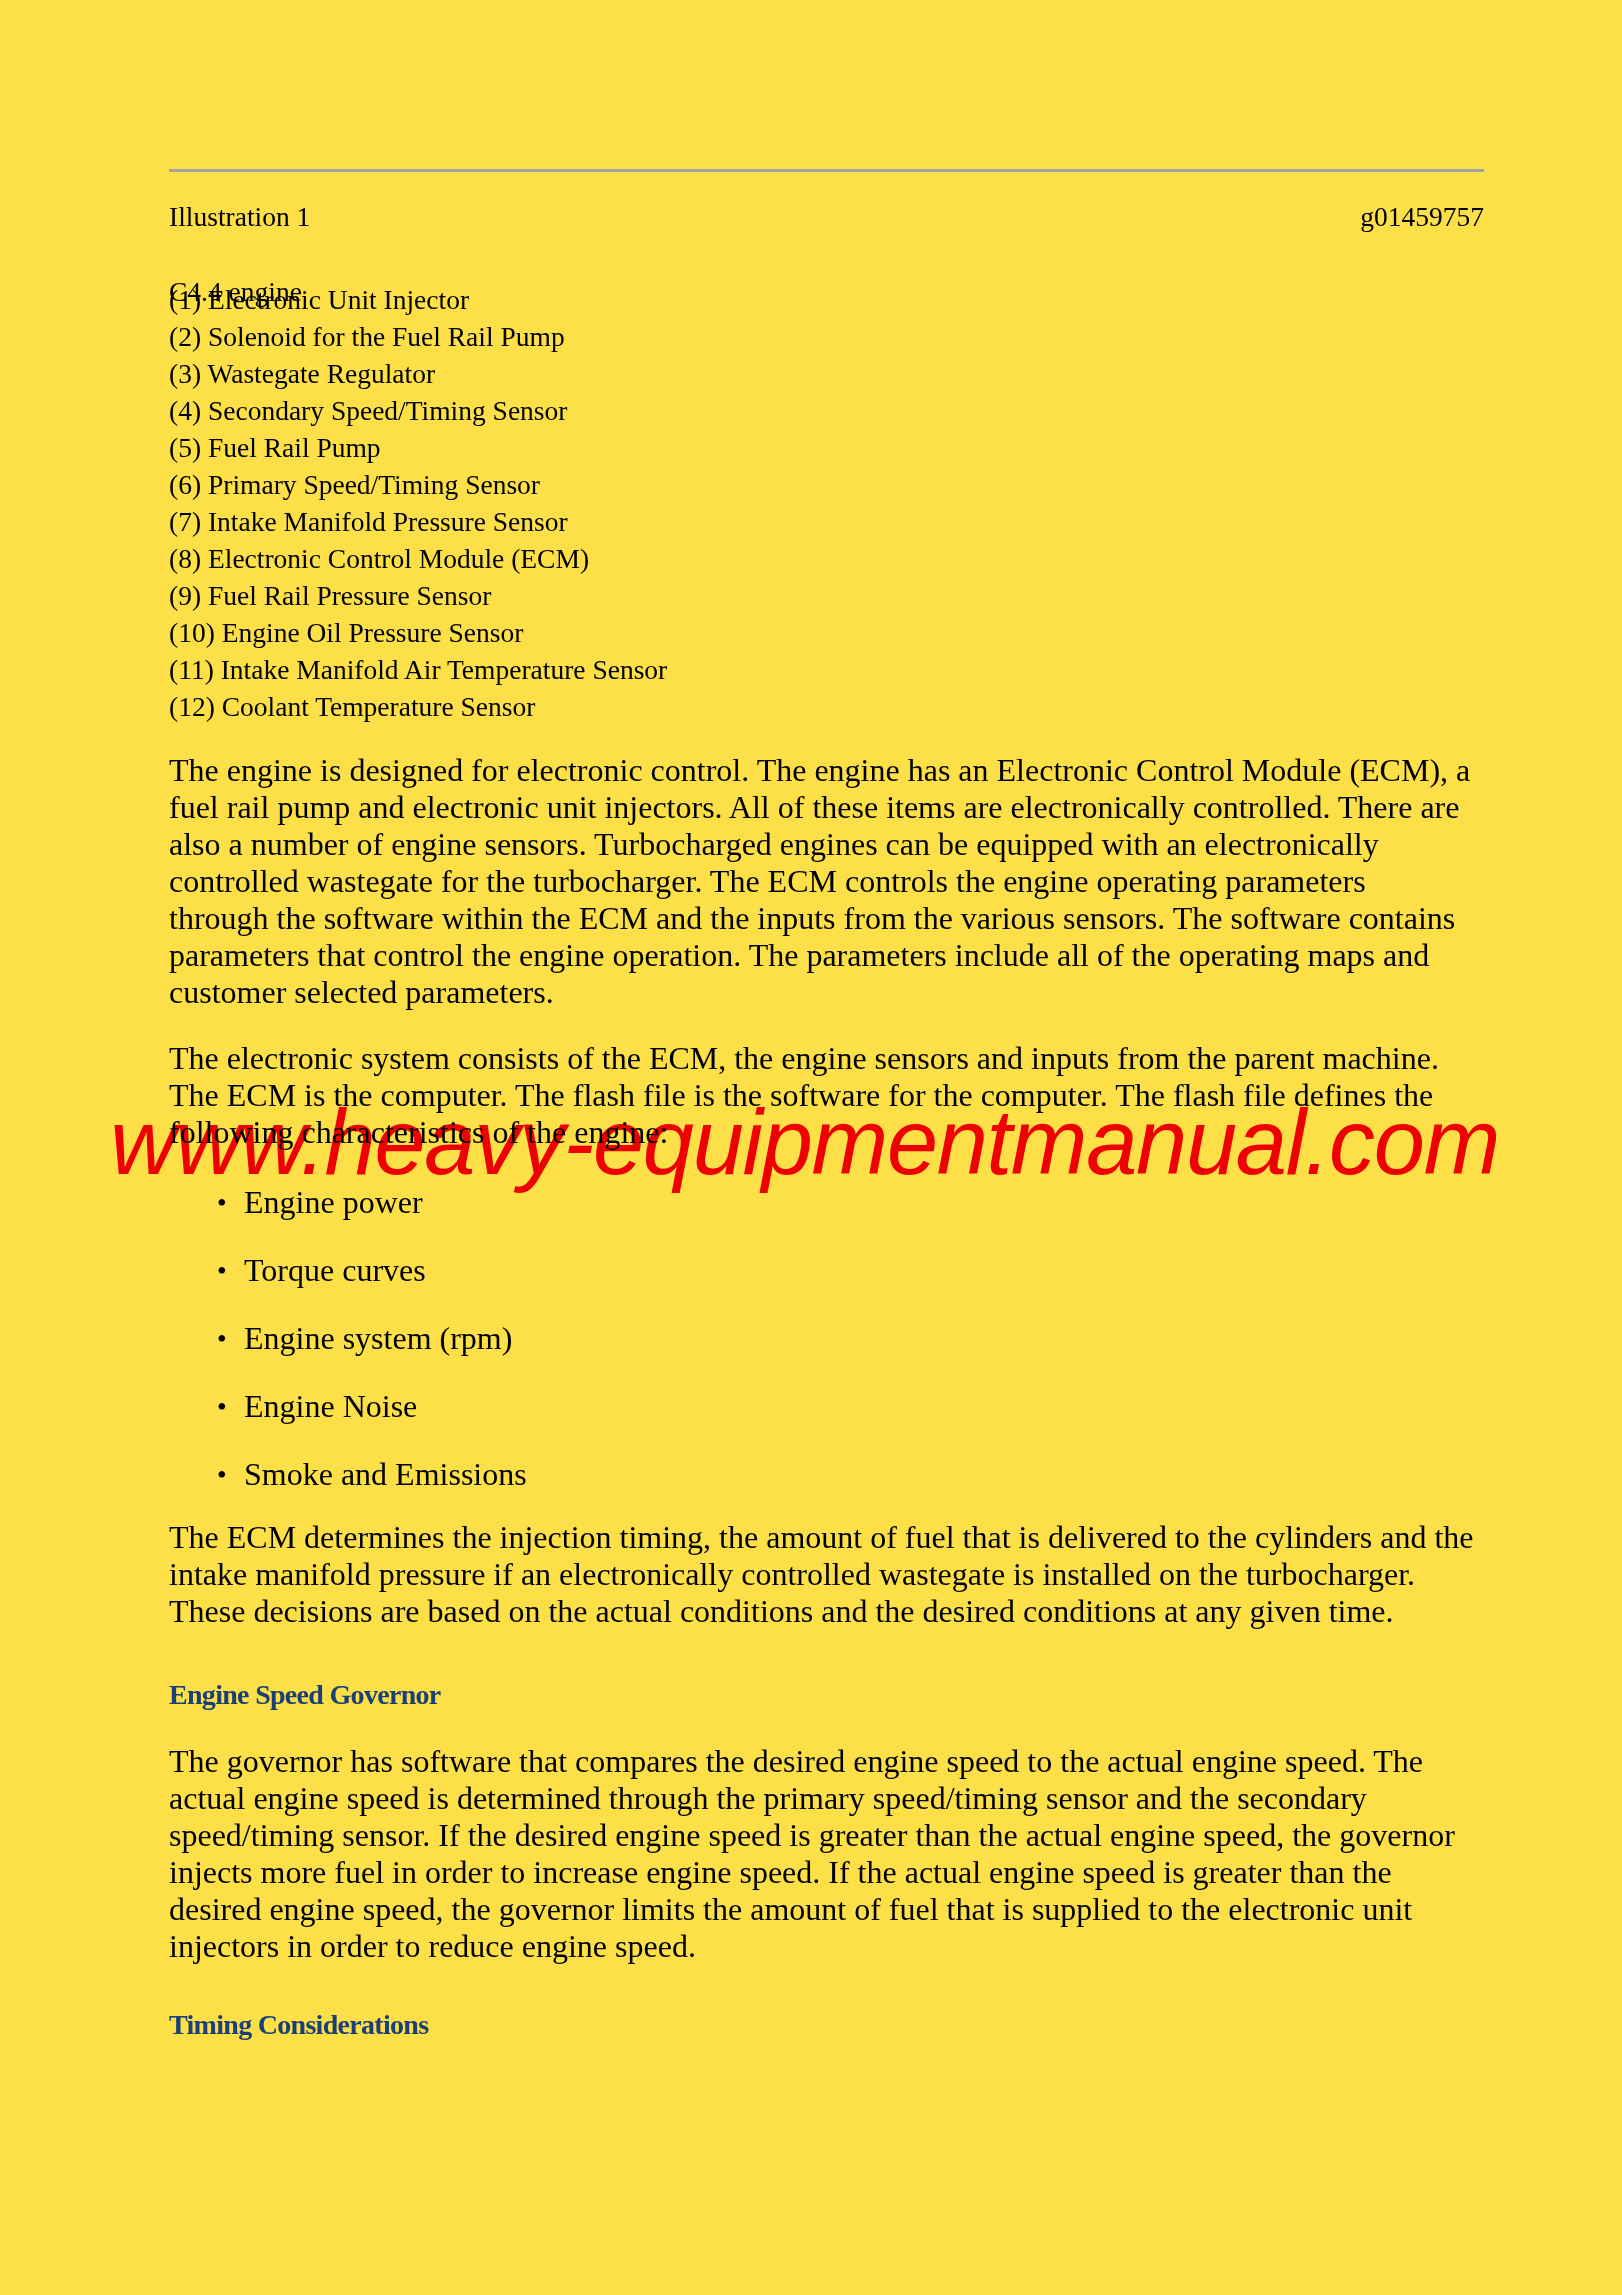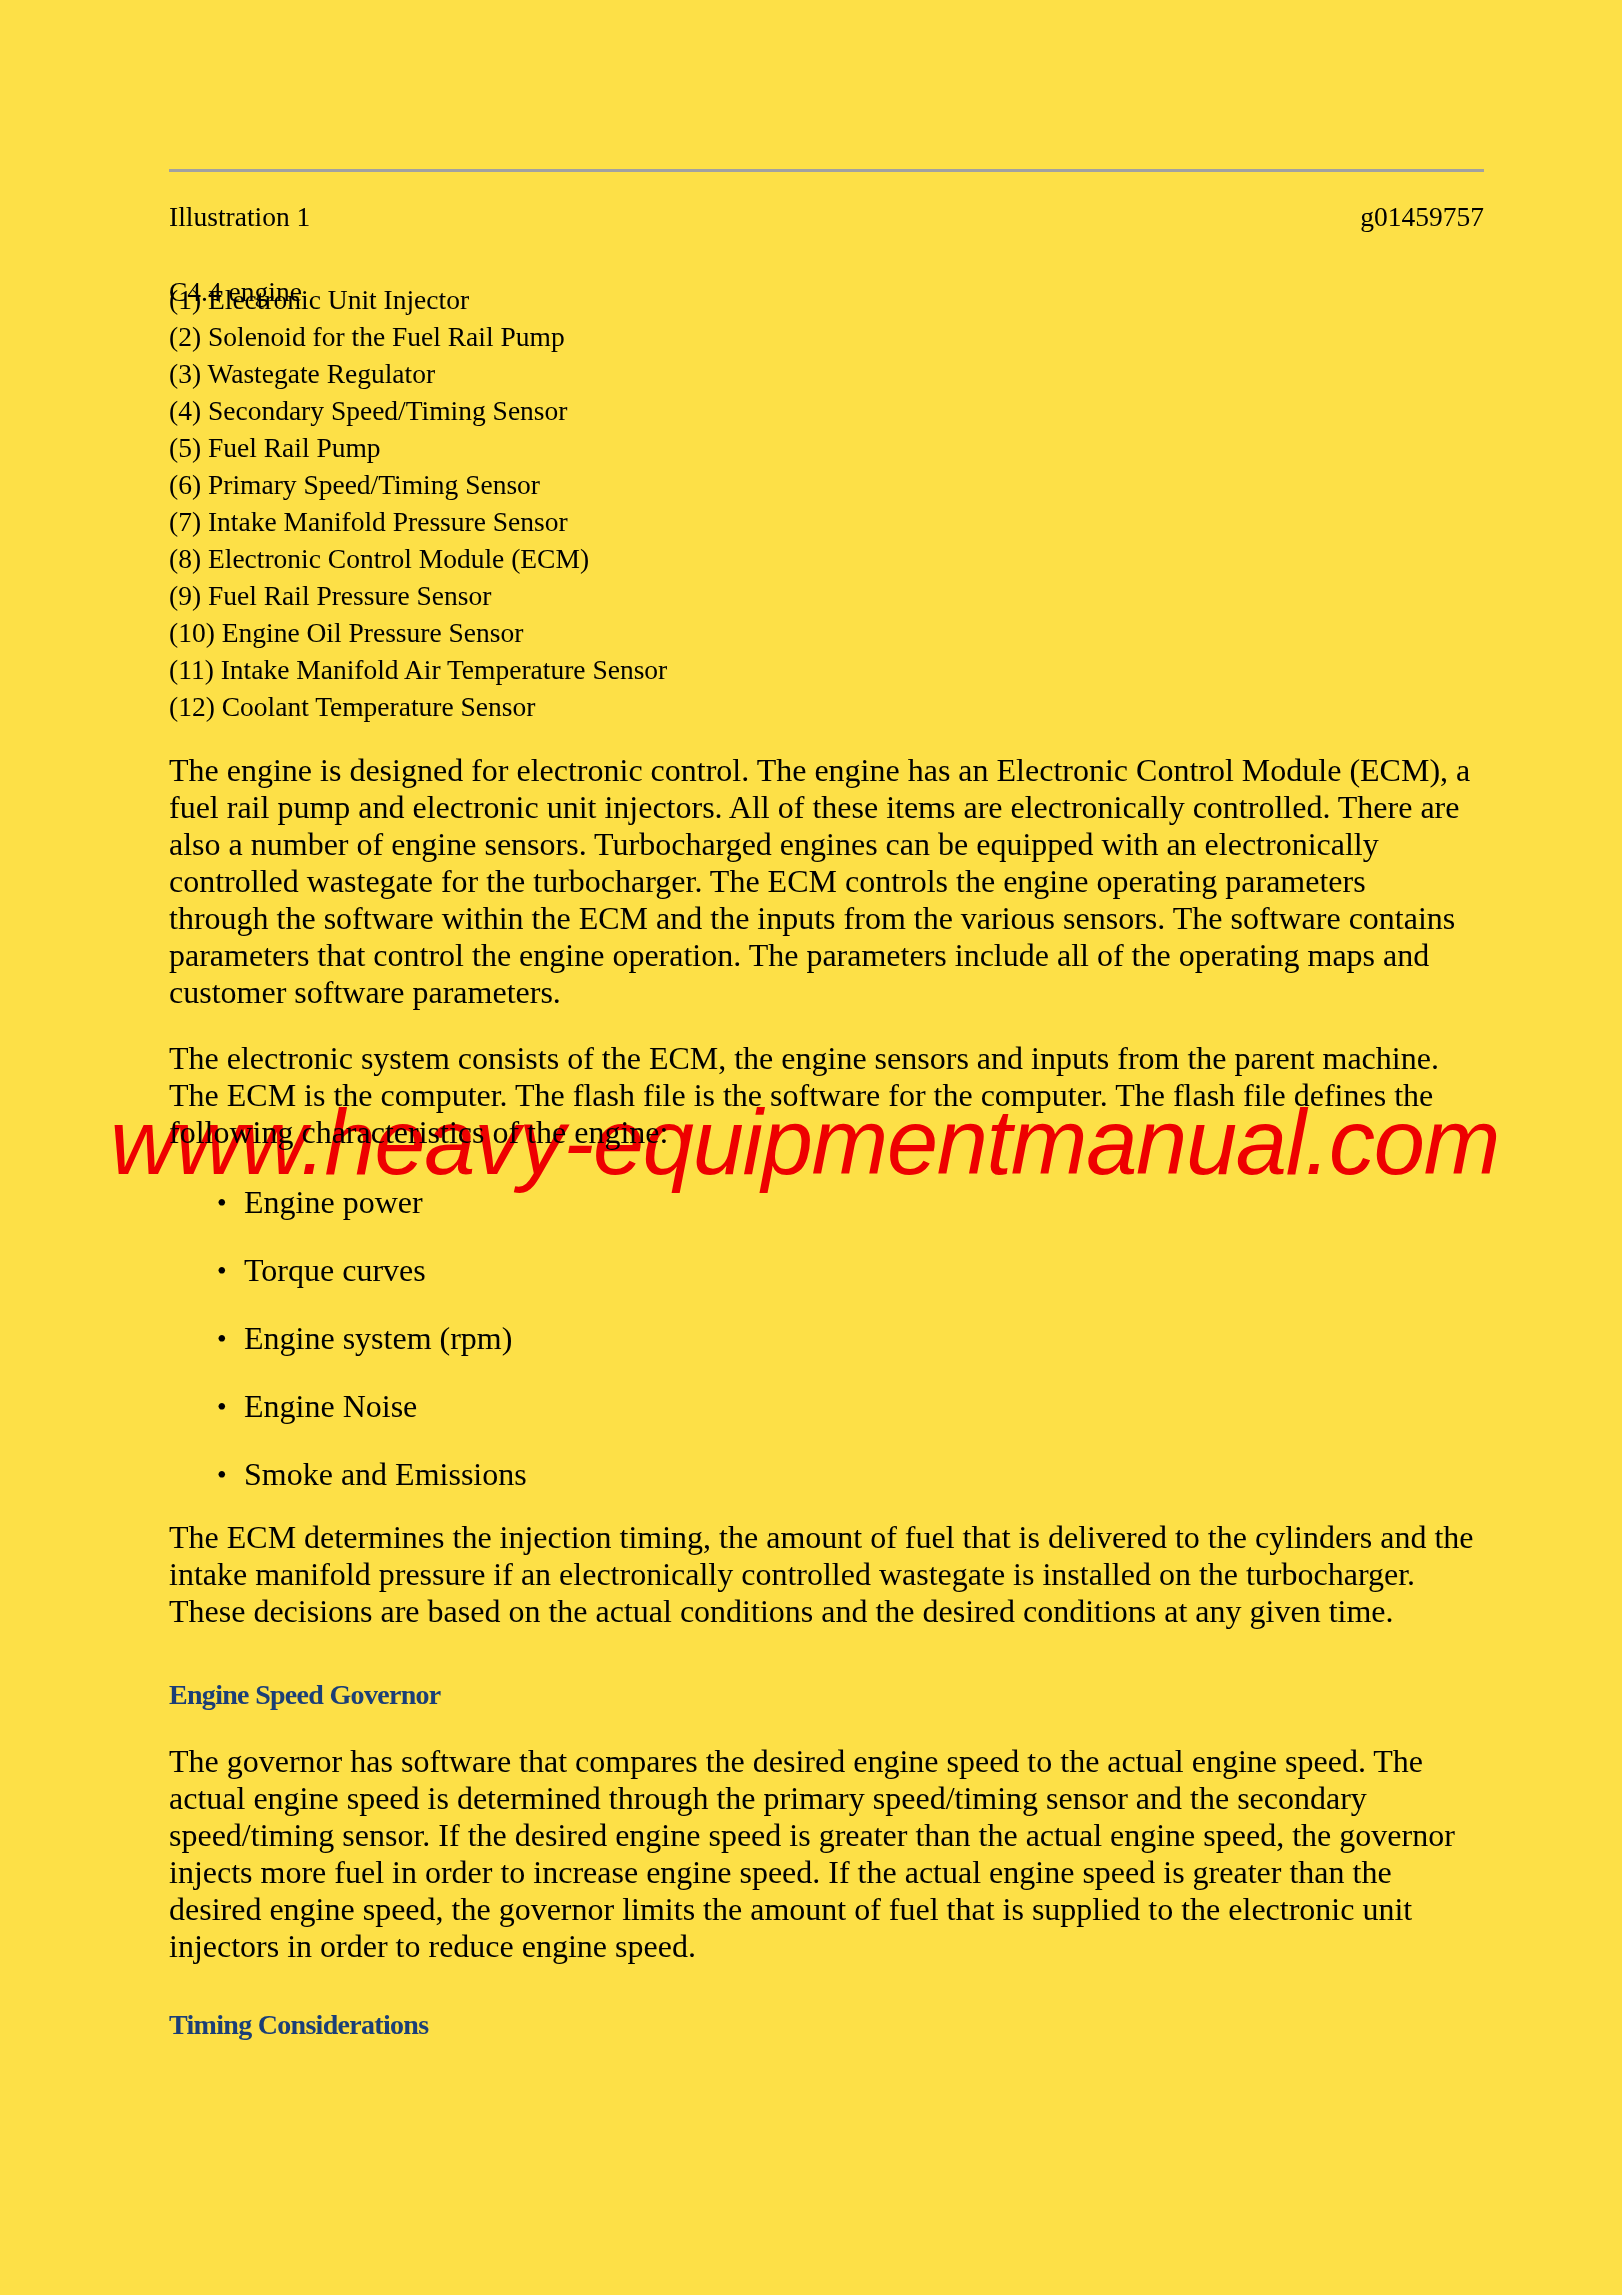--- a/index.html
+++ b/index.html
@@ -109,21 +109,21 @@
       <div class="caption-line">(12) Coolant Temperature Sensor</div>
     </div>
 
   <div class="para para-1">
       <div class="line">The engine is designed for electronic control. The engine has an Electronic Control Module (ECM), a</div>
       <div class="line">fuel rail pump and electronic unit injectors. All of these items are electronically controlled. There are</div>
       <div class="line">also a number of engine sensors. Turbocharged engines can be equipped with an electronically</div>
       <div class="line">controlled wastegate for the turbocharger. The ECM controls the engine operating parameters</div>
       <div class="line">through the software within the ECM and the inputs from the various sensors. The software contains</div>
       <div class="line">parameters that control the engine operation. The parameters include all of the operating maps and</div>
-      <div class="line">customer software parameters.</div>
+      <div class="line">customer selected parameters.</div>
     </div>
 
   <div class="para para-2">
       <div class="line">The electronic system consists of the ECM, the engine sensors and inputs from the parent machine.</div>
       <div class="line">The ECM is the computer. The flash file is the software for the computer. The flash file defines the</div>
       <div class="line">following characteristics of the engine:</div>
     </div>
 
   <div class="watermark">www.heavy-equipmentmanual.com</div>
 

